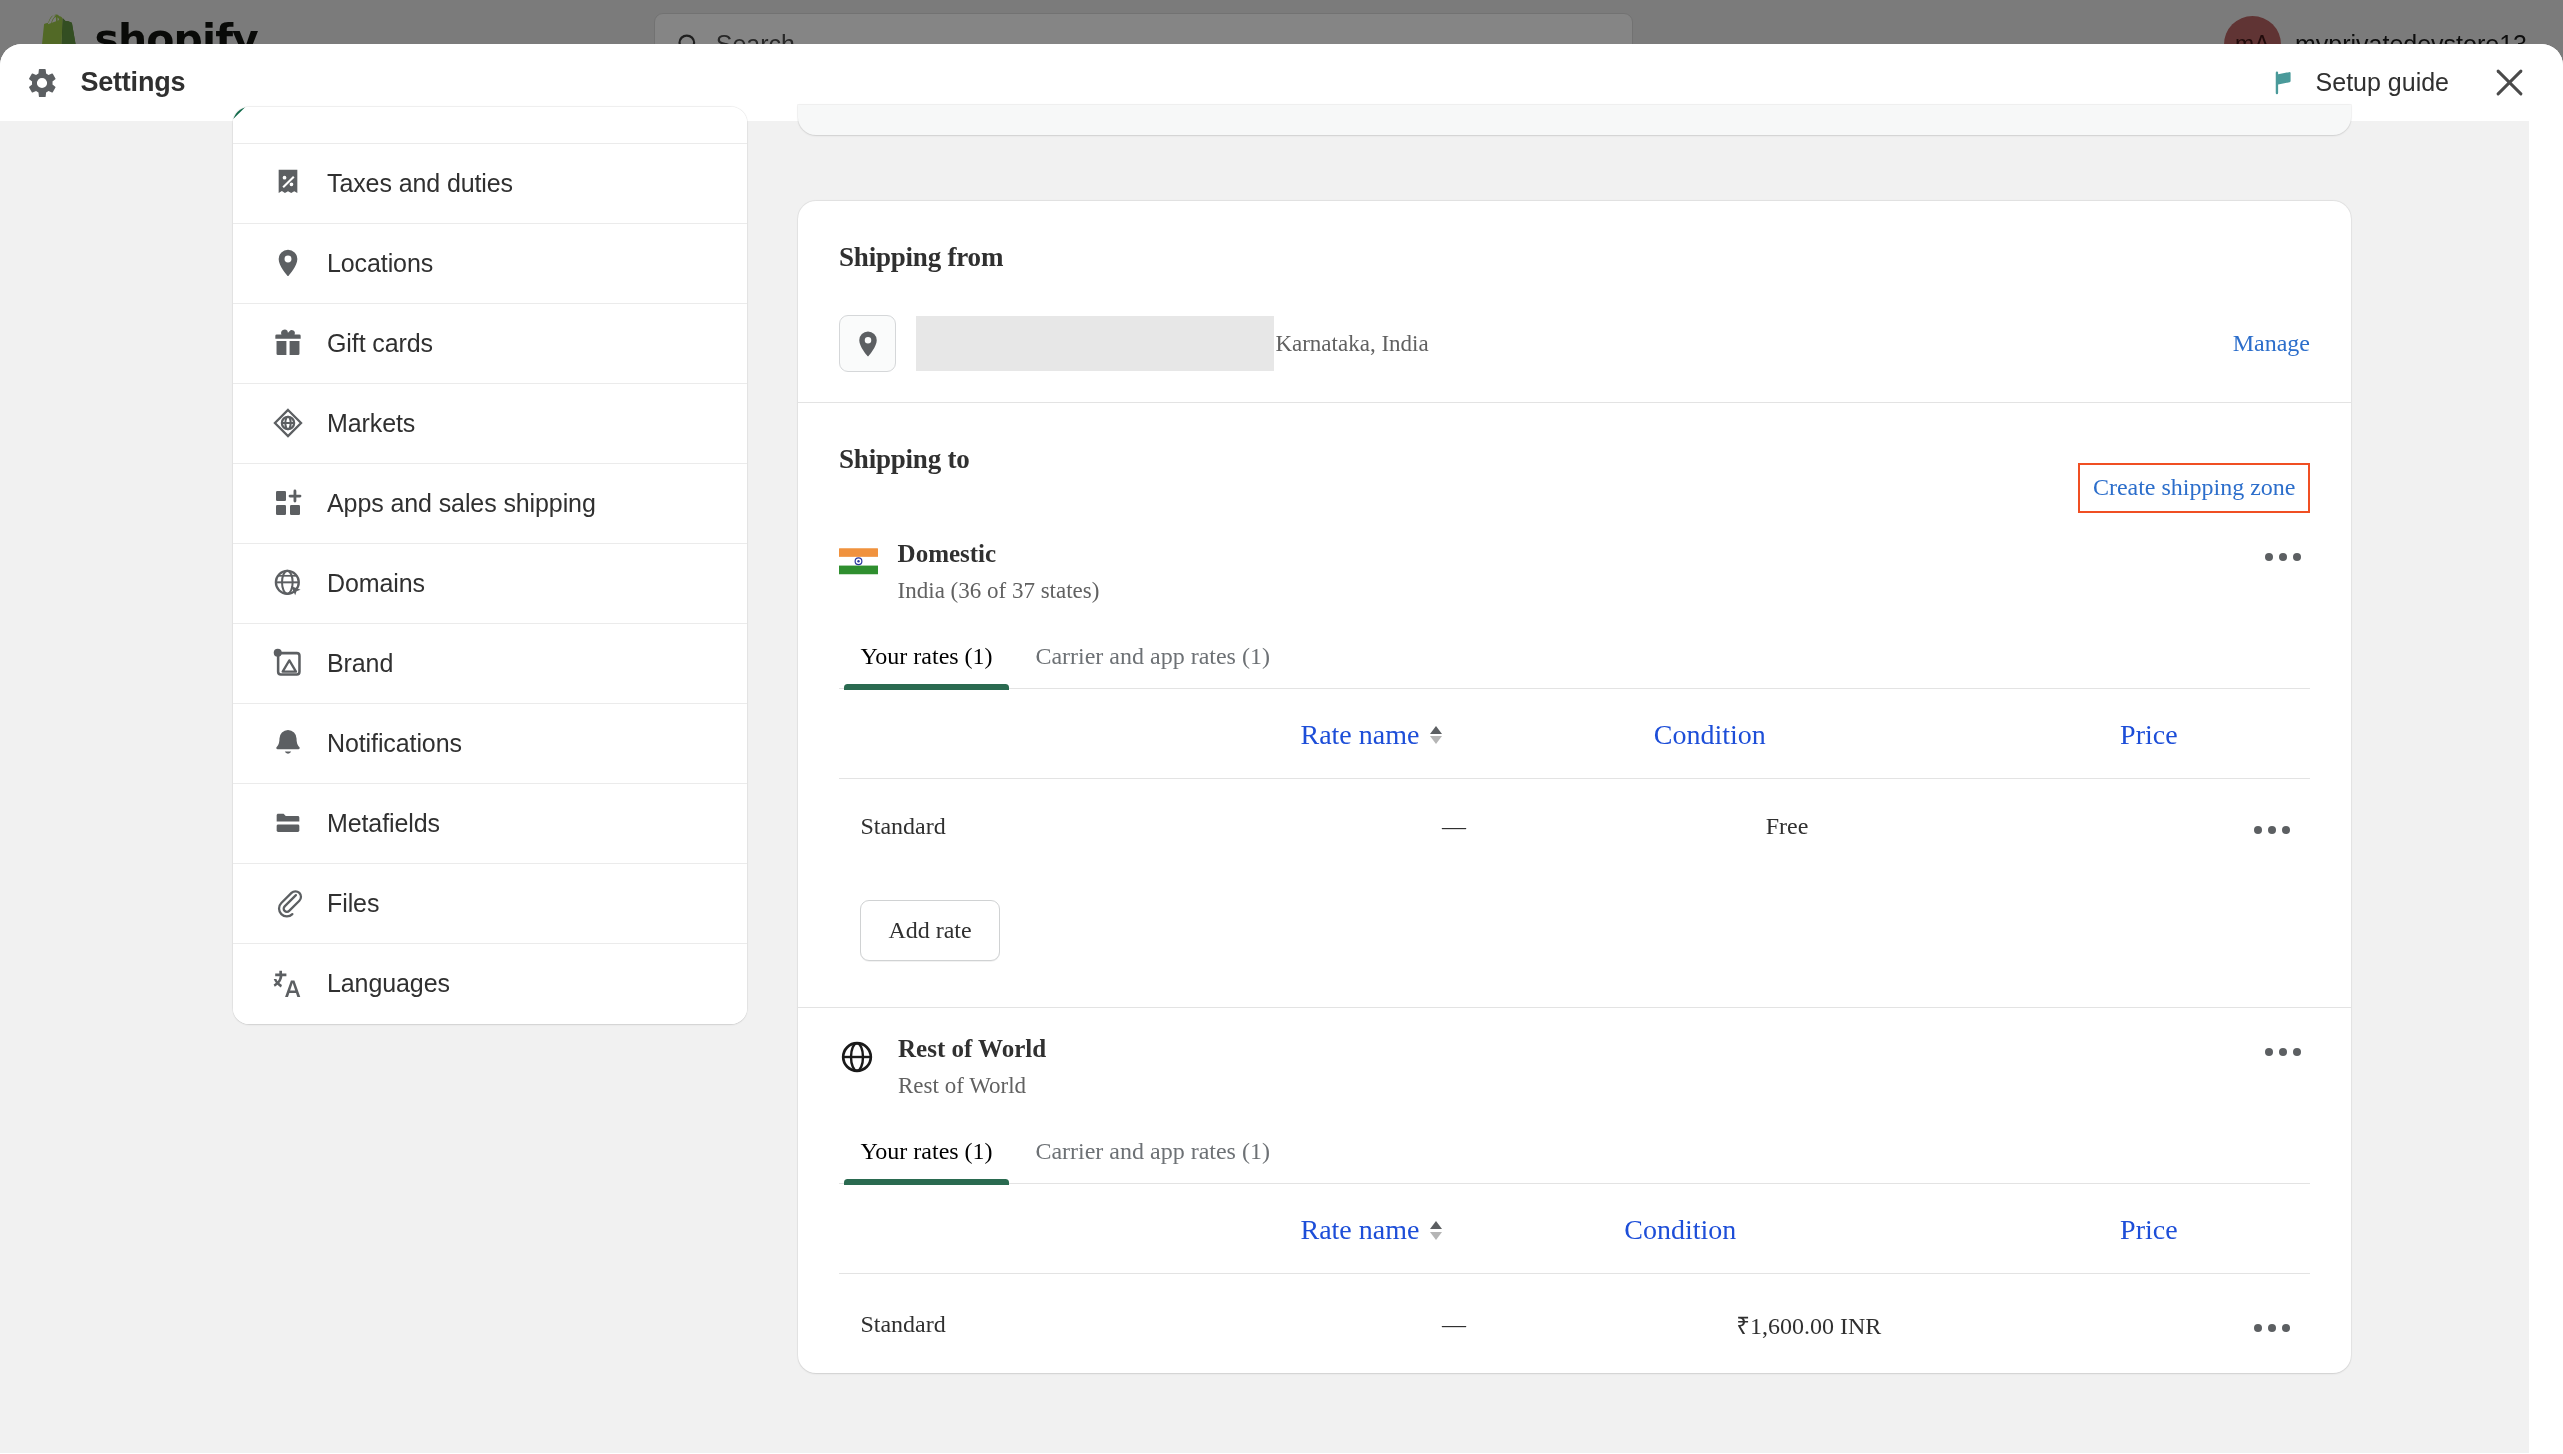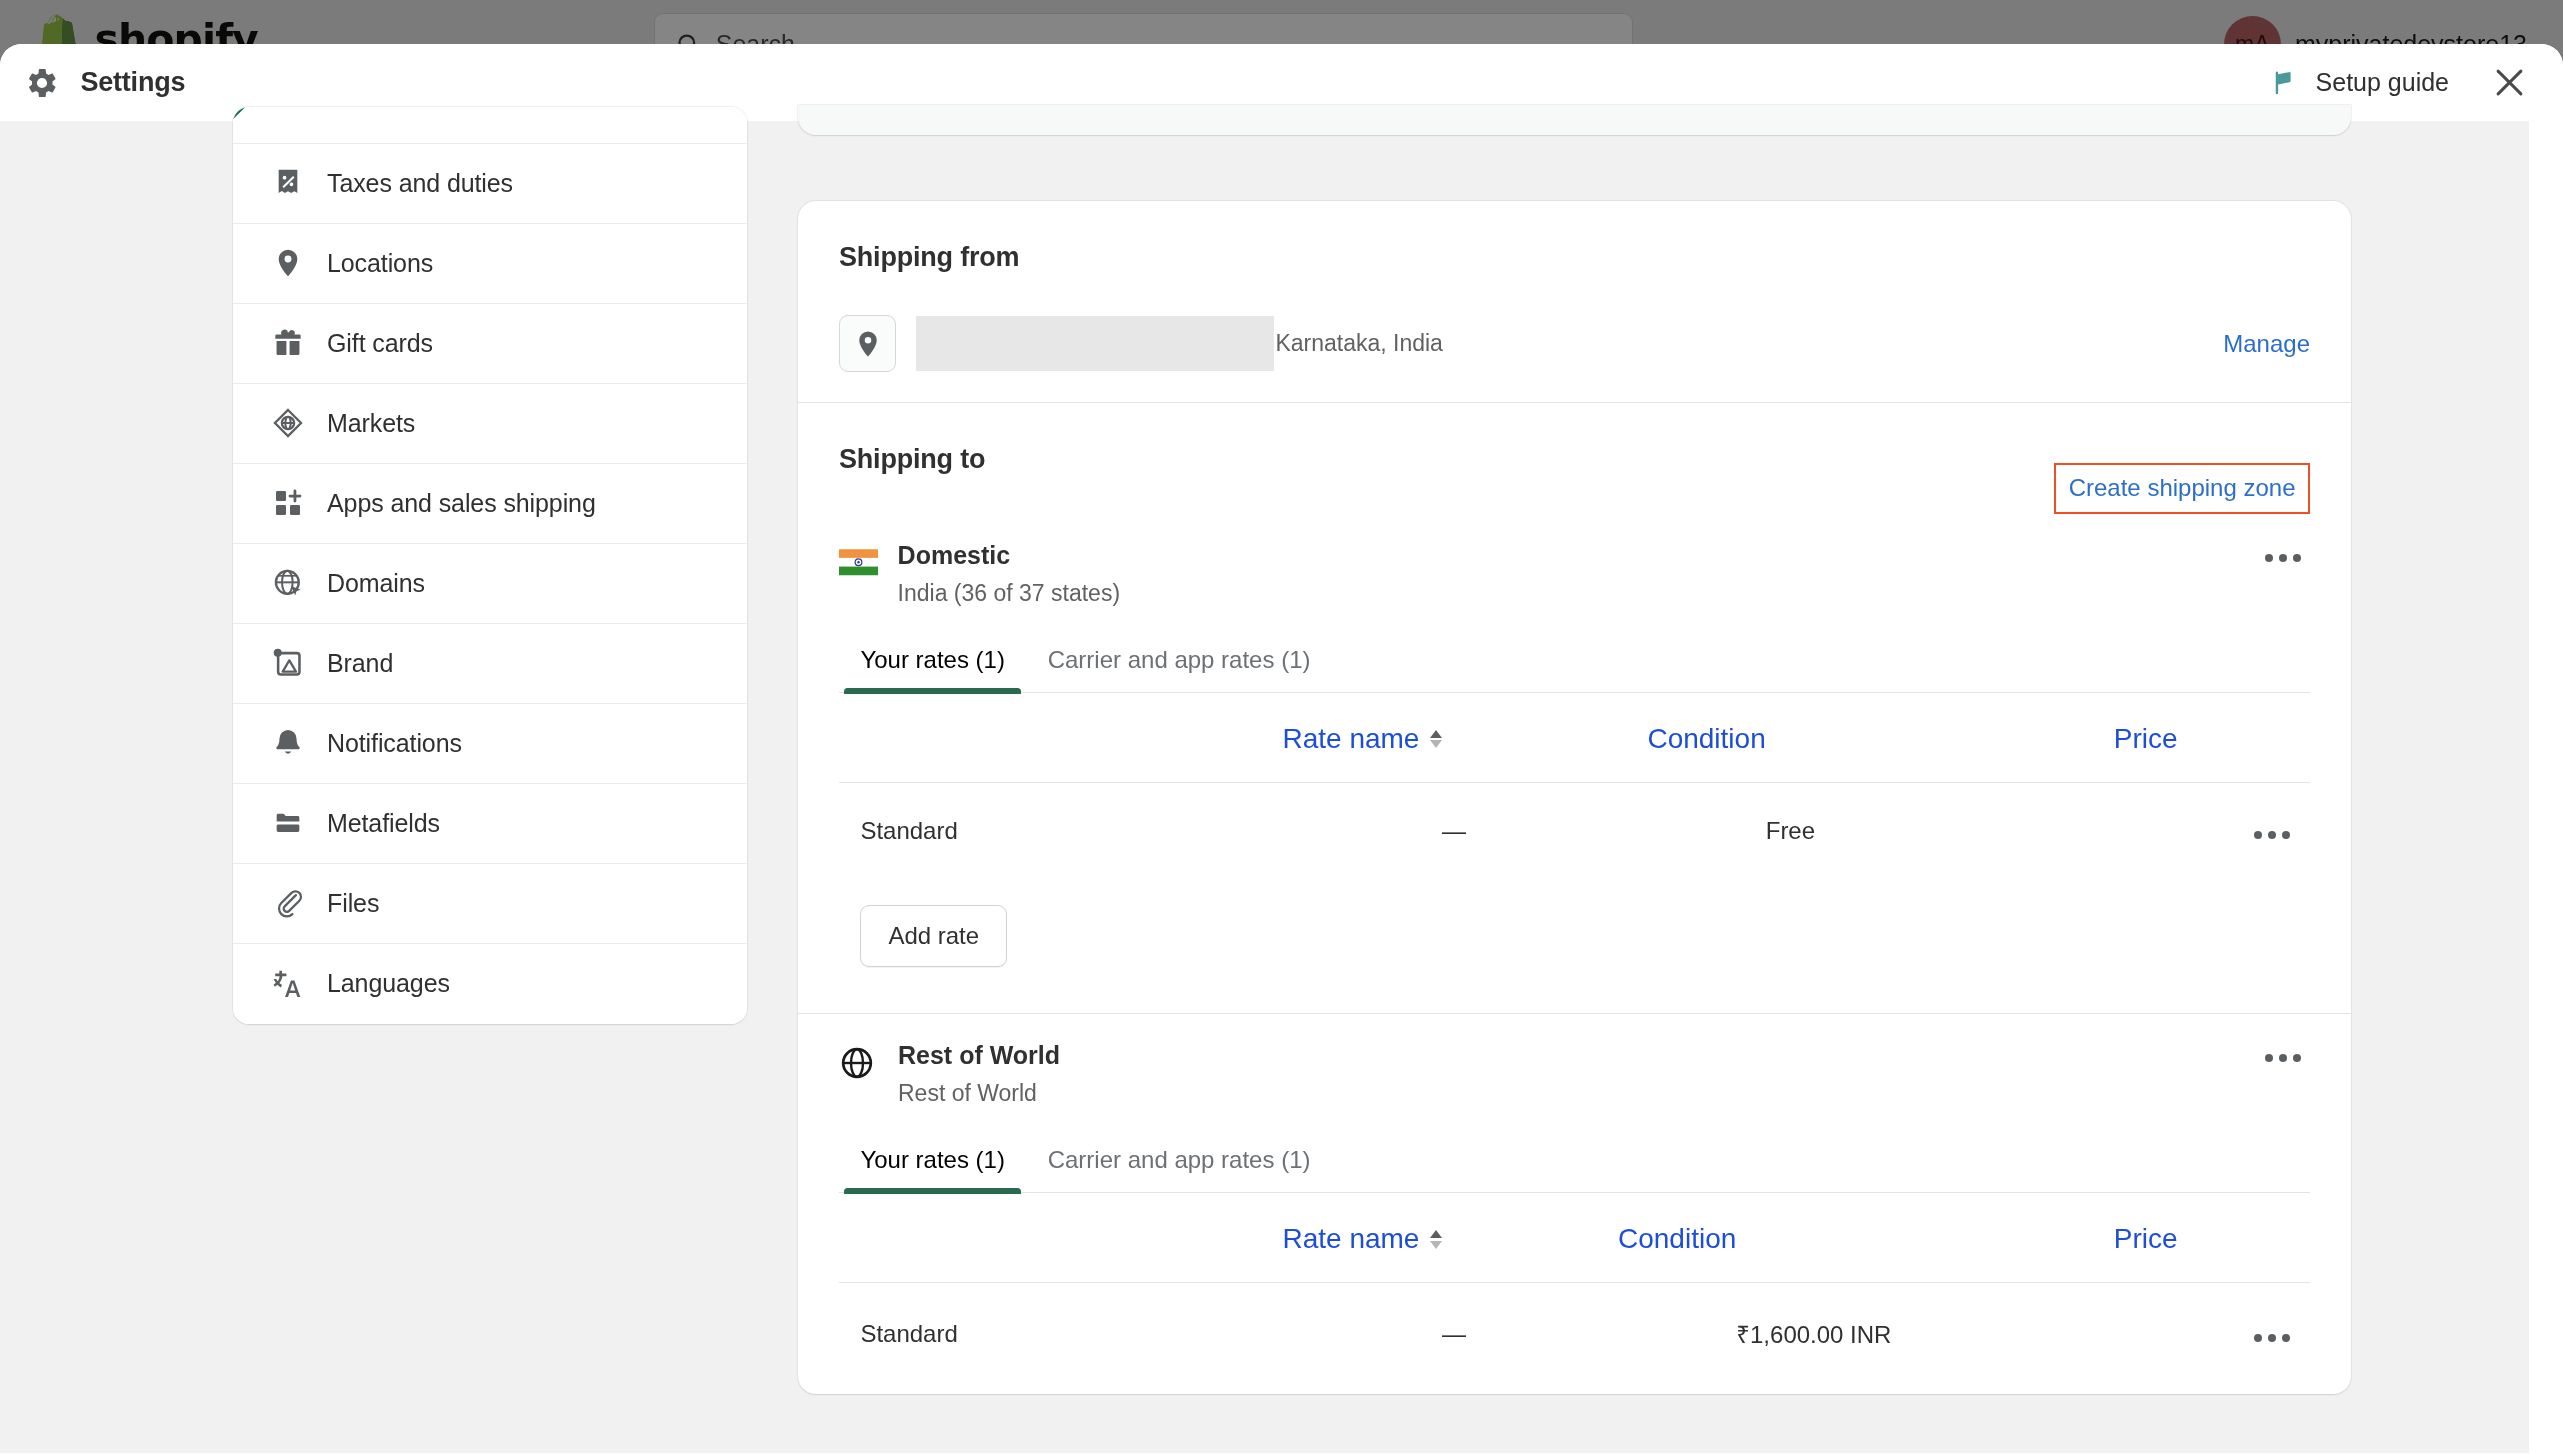--- a/index.html
+++ b/index.html
@@ -141,21 +141,21 @@
     border-radius: 18px;
     box-shadow: 0 0.9px 1.8px rgba(0,0,0,0.10), 0 0 0 0.9px rgba(0,0,0,0.04);
   }
   #card-partial {
     height: 30px;
     margin-top: -16px;
     background: #f7f8f8;
     border-radius: 0 0 18px 18px;
     box-shadow: 0 0.9px 1.8px rgba(0,0,0,0.10), 0 0 0 0.9px rgba(0,0,0,0.04);
   }
-  #shipping-card { margin-top: 66px; padding-bottom: 12px; }
+  #shipping-card { margin-top: 66px; padding-bottom: 0; font-family: Liberation Serif, serif; }
 
   
   #shipping-from {
     padding: 41px 41px 30px 41px;
     border-bottom: 0.9px solid #e3e3e3;
   }
   .section-title {
     font-size: 27px; font-weight: 700; color: #303030;
     letter-spacing: -0.2px;
   }

